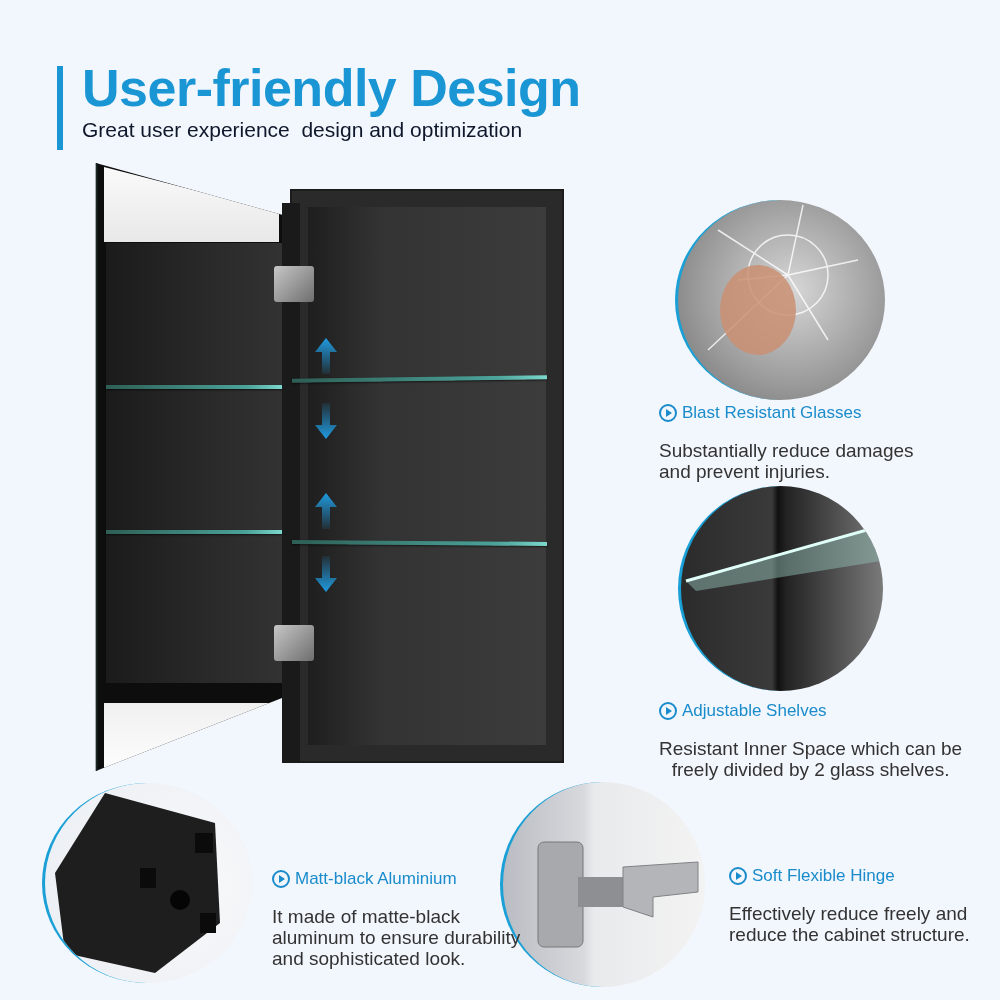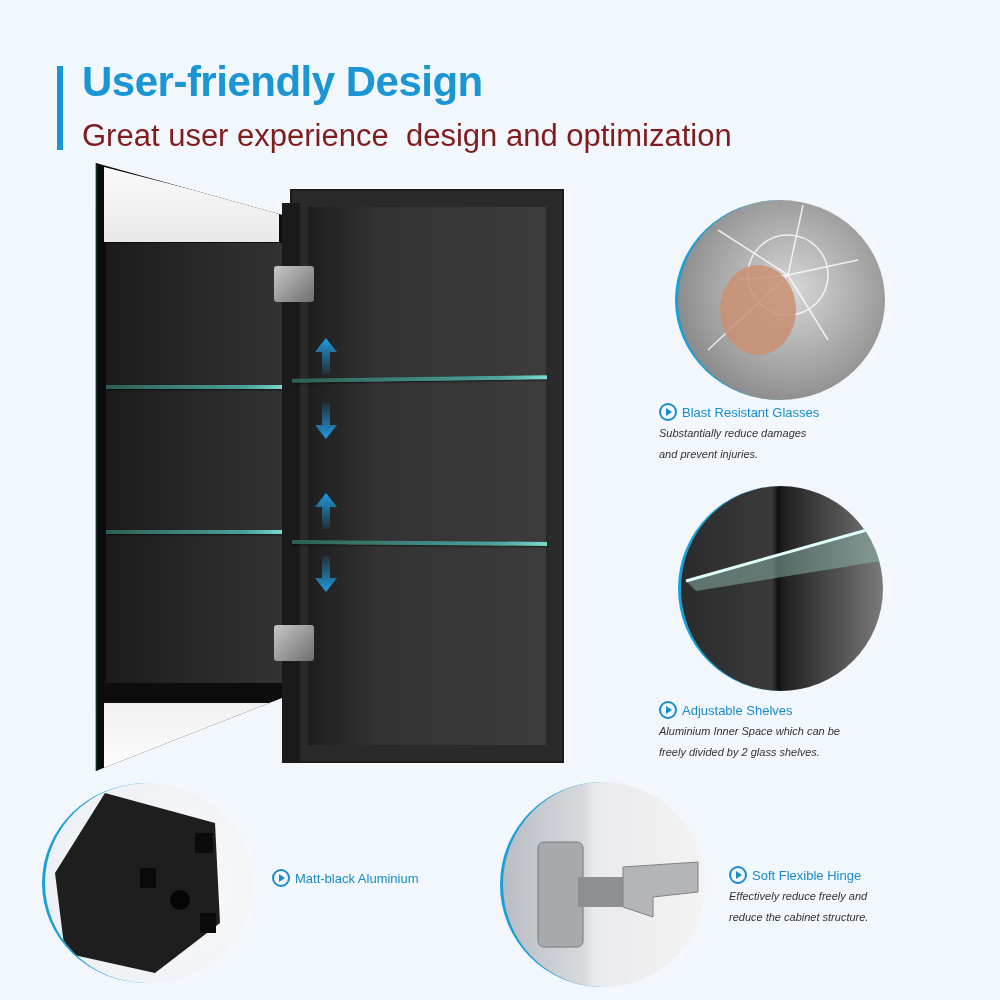--- a/index.html
+++ b/index.html
@@ -9,26 +9,26 @@
     font-family: "Liberation Sans", sans-serif;
     position: relative;
     color: #333;
   }
   .accent-bar {
     position: absolute; left: 57px; top: 66px; width: 6px; height: 84px;
     background: #1a96d4;
   }
   .title {
     position: absolute; left: 82px; top: 58px;
-    font-size: 42px; font-weight: bold; color: #1a96d4;
+    font-size: 52px; font-weight: bold; color: #1a96d4;
     letter-spacing: -0.5px;
   }
   .subtitle {
     position: absolute; left: 82px; top: 118px;
-    font-size: 31px; color: #7f1d1d; font-weight: normal;
+    font-size: 21px; color: #0f172a; font-weight: normal;
     white-space: pre;
   }
 
   
   .cabinet { position: absolute; left: 92px; top: 163px; width: 490px; height: 610px; }
   .cab-body {
     position: absolute; left: 200px; top: 28px; width: 270px; height: 570px;
     background: #2a2a2a;
     box-shadow: 0 0 0 2px #1c1c1c;
   }
@@ -97,40 +97,40 @@
   .circle-hinge {
     left: 500px; top: 782px; width: 205px; height: 205px;
     background: linear-gradient(90deg, #b9bcc2 0%, #d7d9dd 40%, #e9eaec 45%, #f3f3f3 100%);
   }
 
   .feature {
     position: absolute;
   }
   .feature-title {
     display: flex; align-items: center; gap: 5px;
-    font-size: 13px; color: #1a8ccb; font-weight: normal;
+    font-size: 17px; color: #1a8ccb; font-weight: normal;
     white-space: nowrap;
   }
   .play-icon {
     width: 18px; height: 18px; border: 2px solid #1a8ccb; border-radius: 50%;
     position: relative; flex-shrink: 0;
   }
   .play-icon::after {
     content: ""; position: absolute; left: 5px; top: 3px;
     border-left: 6px solid #1a8ccb;
     border-top: 4px solid transparent;
     border-bottom: 4px solid transparent;
   }
   .feature-desc {
-    font-size: 11px; color: #333; line-height: 21px; margin-top: 2px; font-style: italic;
+    font-size: 19px; color: #333; line-height: 21px; margin-top: 17px;
   }
   .feature-desc div { white-space: nowrap; }
 
   .f-glass { left: 659px; top: 403px; }
-  .f-shelf { left: 659px; top: 701px; }
+  .f-shelf { left: 659px; top: 701px; text-align: center; }
   .f-alu { left: 272px; top: 869px; }
   .f-hinge { left: 729px; top: 866px; }
 </style>
 </head>
 <body>
 
 <div class="accent-bar"></div>
 <h1 class="title">User-friendly Design</h1>
 <div class="subtitle">Great user experience  design and optimization</div>
 
@@ -223,29 +223,34 @@
     <div>and prevent injuries.</div>
   </div>
 </div>
 
 <div class="feature f-shelf">
   <div class="feature-title">
     <span class="play-icon"></span>
     <span>Adjustable Shelves</span>
   </div>
   <div class="feature-desc">
-    <div>Aluminium Inner Space which can be</div>
+    <div>Resistant Inner Space which can be</div>
     <div>freely divided by 2 glass shelves.</div>
   </div>
 </div>
 
 <div class="feature f-alu">
   <div class="feature-title">
     <span class="play-icon"></span>
     <span>Matt-black Aluminium</span>
+  </div>
+  <div class="feature-desc">
+    <div>It made of matte-black</div>
+    <div>aluminum to ensure durability</div>
+    <div>and sophisticated look.</div>
   </div>
 </div>
 
 <div class="feature f-hinge">
   <div class="feature-title">
     <span class="play-icon"></span>
     <span>Soft Flexible Hinge</span>
   </div>
   <div class="feature-desc">
     <div>Effectively reduce freely and</div>

